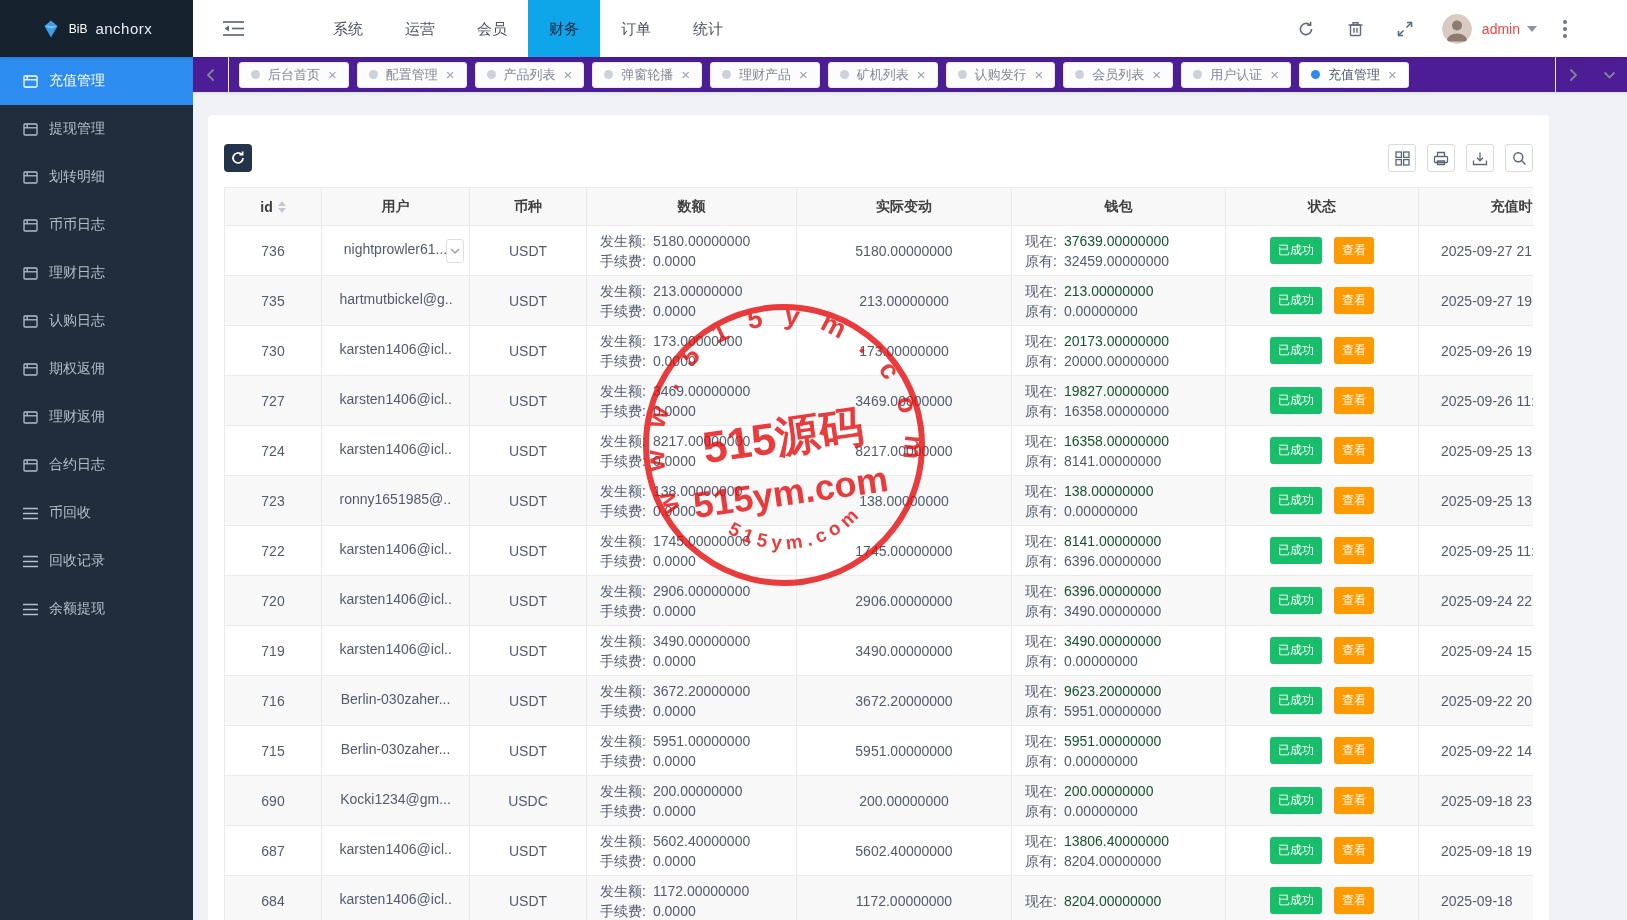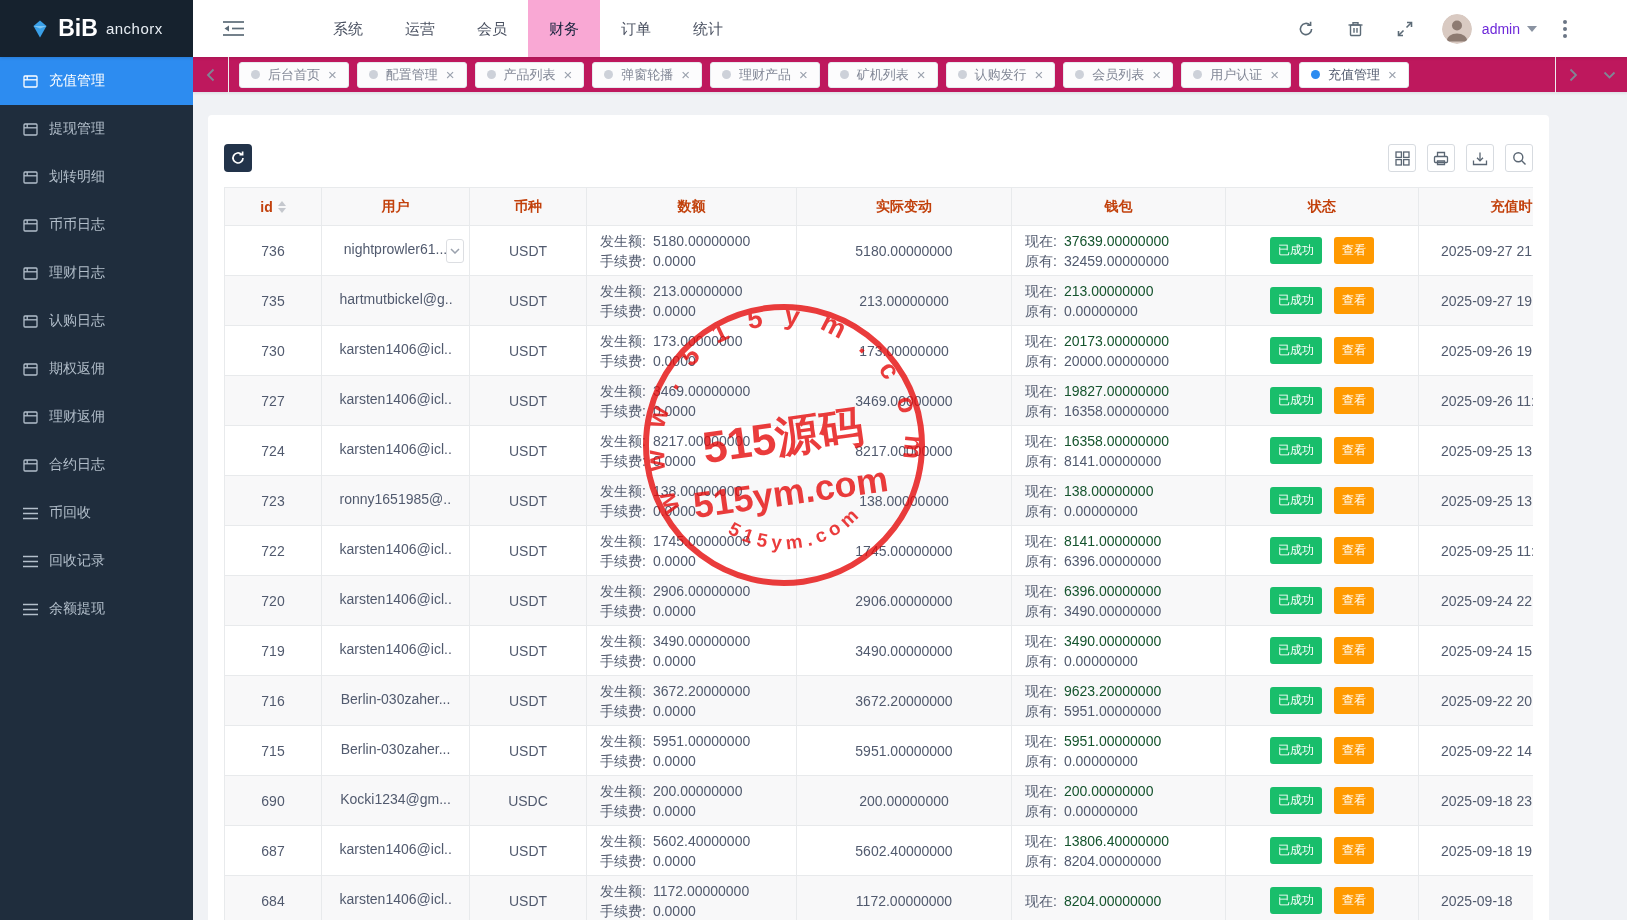--- a/index.html
+++ b/index.html
@@ -4,38 +4,38 @@
 <style>
   * { margin:0; padding:0; box-sizing:border-box; }
   body { font-family:"Liberation Sans","DejaVu Sans",sans-serif; background:#f0f2f5; }
   .app { position:relative; width:1627px; height:920px; background:#f0f2f5; overflow:hidden; }
 
   
   .topbar { position:absolute; top:0; left:0; width:100%; height:57px; background:#fff;
             box-shadow:0 1px 3px rgba(0,0,0,.12); display:flex; z-index:30; }
   .logo { width:193px; height:57px; background:#16222e; color:#fff; display:flex;
           align-items:center; justify-content:center; gap:8px; flex:none; }
-  .logo-bib { font-weight:bold; font-size:23px; }
+  .logo-bib { font-weight:normal; font-size:12px; }
   .logo-name { font-size:15px; letter-spacing:.5px; color:#e8eef4; }
   .topbar-main { flex:1; display:flex; align-items:center; position:relative;gap:36px; }
   .collapse-btn { padding:0 16px 0 30px; height:57px; display:flex; align-items:center; cursor:pointer; }
   .topnav { display:flex; height:57px; margin-left:16px; }
   .nav-item { padding:0 21px; line-height:57px; font-size:15px; color:#495060; cursor:pointer; }
-  .nav-item.active { background:#f9a8d4; color:#17233d; }
+  .nav-item.active { background:#0ea5e9; color:#17233d; }
   .topbar-right { margin-left:auto; display:flex; align-items:center; padding-right:60px; height:57px; }
   .hicon { display:flex; align-items:center; justify-content:center; cursor:pointer; margin-left:32px; }
   .avatar { margin-left:28px; width:30px; height:30px; border-radius:50%; overflow:hidden; flex:none; cursor:pointer; }
-  .admin-name { margin-left:10px; font-size:14px; color:#6d28d9; cursor:pointer; }
+  .admin-name { margin-left:10px; font-size:14px; color:#ef4444; cursor:pointer; }
   .caret-down { margin-left:7px; width:0; height:0; border-left:5px solid transparent;
                 border-right:5px solid transparent; border-top:6px solid #8a93a2; cursor:pointer; }
   .vdots { margin-left:26px; display:flex; flex-direction:column; gap:3px; cursor:pointer; }
   .vdots i { width:4px; height:4px; border-radius:50%; background:#6b7585; }
 
   
-  .tabbar { position:absolute; top:57px; left:193px; right:0; height:36px; background:#be185d;
+  .tabbar { position:absolute; top:57px; left:193px; right:0; height:36px; background:#4c1d95;
             border-bottom:1px solid #dfe3e8; box-shadow:0 1px 2px rgba(0,0,0,.06);
             display:flex; align-items:center; z-index:20; }
   .tab-scroll { width:36px; height:36px; display:flex; align-items:center; justify-content:center;
                 cursor:pointer; flex:none; }
   .tab-scroll.left { border-right:1px solid #eee; }
   .tab-scroll.right { border-left:1px solid #eee; }
   .tab-list { flex:1; display:flex; gap:8px; padding:0 10px; overflow:hidden; align-items:center; }
   .tab { display:flex; align-items:center; gap:8px; height:26px; padding:0 11px; background:#fcfcfd;
          border:1px solid #e6e9ee; border-radius:3px; font-size:13px; color:#808695;
          cursor:pointer; flex:none; }
@@ -59,21 +59,21 @@
   .refresh-btn { width:28px; height:28px; background:#22334a; border-radius:4px; display:flex;
                  align-items:center; justify-content:center; cursor:pointer; }
   .tools { display:flex; gap:11px; }
   .tool-btn { width:28px; height:28px; background:#fff; border:1px solid #d7dbe0; border-radius:3px;
               display:flex; align-items:center; justify-content:center; cursor:pointer; }
 
   
   .table-wrap { margin-top:15px; overflow:hidden; }
   table { border-collapse:collapse; table-layout:fixed; width:1394px; }
   thead th { height:38px; background:#f8f8f9; border:1px solid #e8eaec; font-size:14px;
-             color:#c2410c; font-weight:bold; text-align:center; }
+             color:#404040; font-weight:bold; text-align:center; }
   tbody td { height:50px; border:1px solid #e8eaec; font-size:14px; color:#515a6e;
              text-align:center; vertical-align:middle; background:#fff; }
   tbody tr:nth-child(even) td { background:#f8f8f9; }
   th .th-inner { display:inline-flex; align-items:center; gap:5px; }
   .sort { display:inline-flex; flex-direction:column; gap:2px; cursor:pointer; }
   .sort i { width:0; height:0; border-left:4px solid transparent; border-right:4px solid transparent; }
   .sort .sort-up { border-bottom:5px solid #c5c8ce; }
   .sort .sort-down { border-top:5px solid #c5c8ce; }
   td.col-user { position:relative; }
   .user-text { display:inline-block; max-width:112px; overflow:hidden; white-space:nowrap; }

